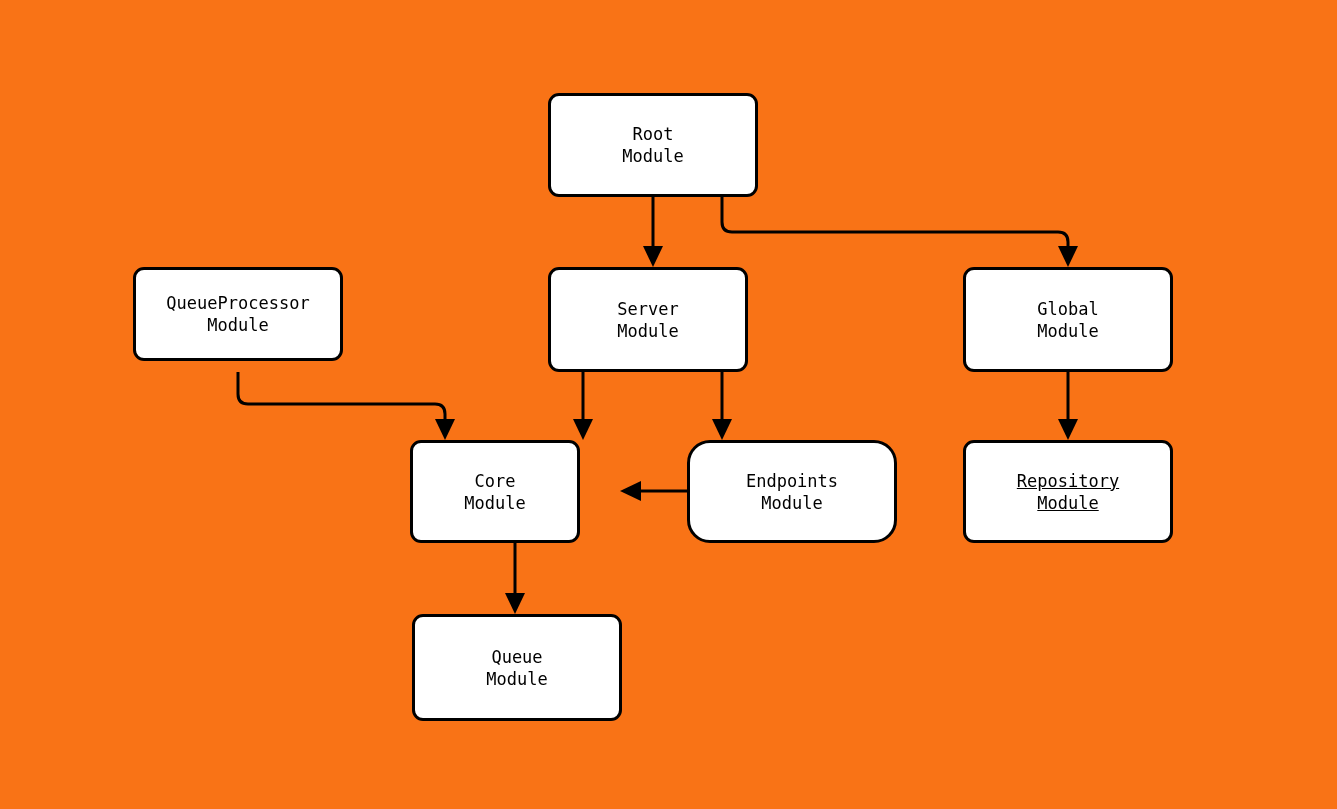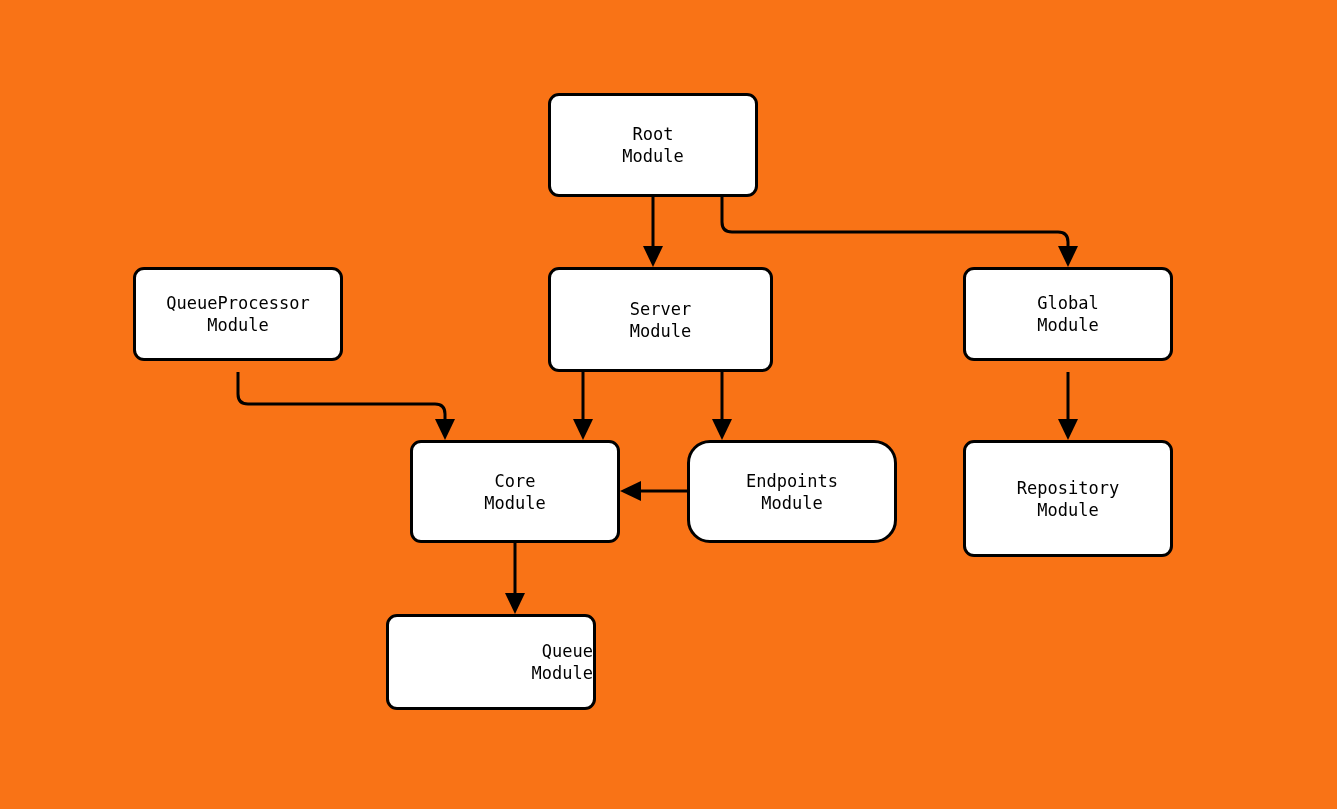--- a/index.html
+++ b/index.html
@@ -74,39 +74,39 @@
 
   <div id="nodes-layer">
       <div class="node" style="left: 548px; top: 93px; width: 210px; height: 104px; border-color: rgb(0, 0, 0);">
         <div class="node-line" style="color: rgb(0, 0, 0);">Root</div>
         <div class="node-line" style="color: rgb(0, 0, 0);">Module</div>
       </div>
       <div class="node" style="left: 133px; top: 267px; width: 210px; height: 94px; border-color: rgb(0, 0, 0);">
         <div class="node-line" style="color: rgb(0, 0, 0);">QueueProcessor</div>
         <div class="node-line" style="color: rgb(0, 0, 0);">Module</div>
       </div>
-      <div class="node" style="left: 548px; top: 267px; width: 225px; height: 105px; border-color: rgb(0, 0, 0);">
+      <div class="node" style="left: 548px; top: 267px; width: 200px; height: 105px; border-color: rgb(0, 0, 0);">
         <div class="node-line" style="color: rgb(0, 0, 0);">Server</div>
         <div class="node-line" style="color: rgb(0, 0, 0);">Module</div>
       </div>
-      <div class="node" style="left: 963px; top: 267px; width: 210px; height: 94px; border-color: rgb(0, 0, 0);">
+      <div class="node" style="left: 963px; top: 267px; width: 210px; height: 105px; border-color: rgb(0, 0, 0);">
         <div class="node-line" style="color: rgb(0, 0, 0);">Global</div>
         <div class="node-line" style="color: rgb(0, 0, 0);">Module</div>
       </div>
-      <div class="node" style="left: 410px; top: 440px; width: 210px; height: 103px; border-color: rgb(0, 0, 0);">
+      <div class="node" style="left: 410px; top: 440px; width: 170px; height: 103px; border-color: rgb(0, 0, 0);">
         <div class="node-line" style="color: rgb(0, 0, 0);">Core</div>
         <div class="node-line" style="color: rgb(0, 0, 0);">Module</div>
       </div>
       <div class="node" style="left: 687px; top: 440px; width: 210px; height: 103px; border-color: rgb(0, 0, 0); border-radius: 23px;">
         <div class="node-line" style="color: rgb(0, 0, 0);">Endpoints</div>
         <div class="node-line" style="color: rgb(0, 0, 0);">Module</div>
       </div>
-      <div class="node" style="left: 963px; top: 440px; width: 210px; height: 117px; border-color: rgb(0, 0, 0);">
+      <div class="node" style="left: 963px; top: 440px; width: 210px; height: 103px; border-color: rgb(0, 0, 0); text-decoration: underline;">
         <div class="node-line" style="color: rgb(0, 0, 0);">Repository</div>
         <div class="node-line" style="color: rgb(0, 0, 0);">Module</div>
       </div>
-      <div class="node" style="left: 386px; top: 614px; width: 210px; height: 96px; border-color: rgb(0, 0, 0); align-items: flex-end;">
+      <div class="node" style="left: 412px; top: 614px; width: 210px; height: 107px; border-color: rgb(0, 0, 0);">
         <div class="node-line" style="color: rgb(0, 0, 0);">Queue</div>
         <div class="node-line" style="color: rgb(0, 0, 0);">Module</div>
       </div>
     </div>
 
 </div>
 
 </body></html>

